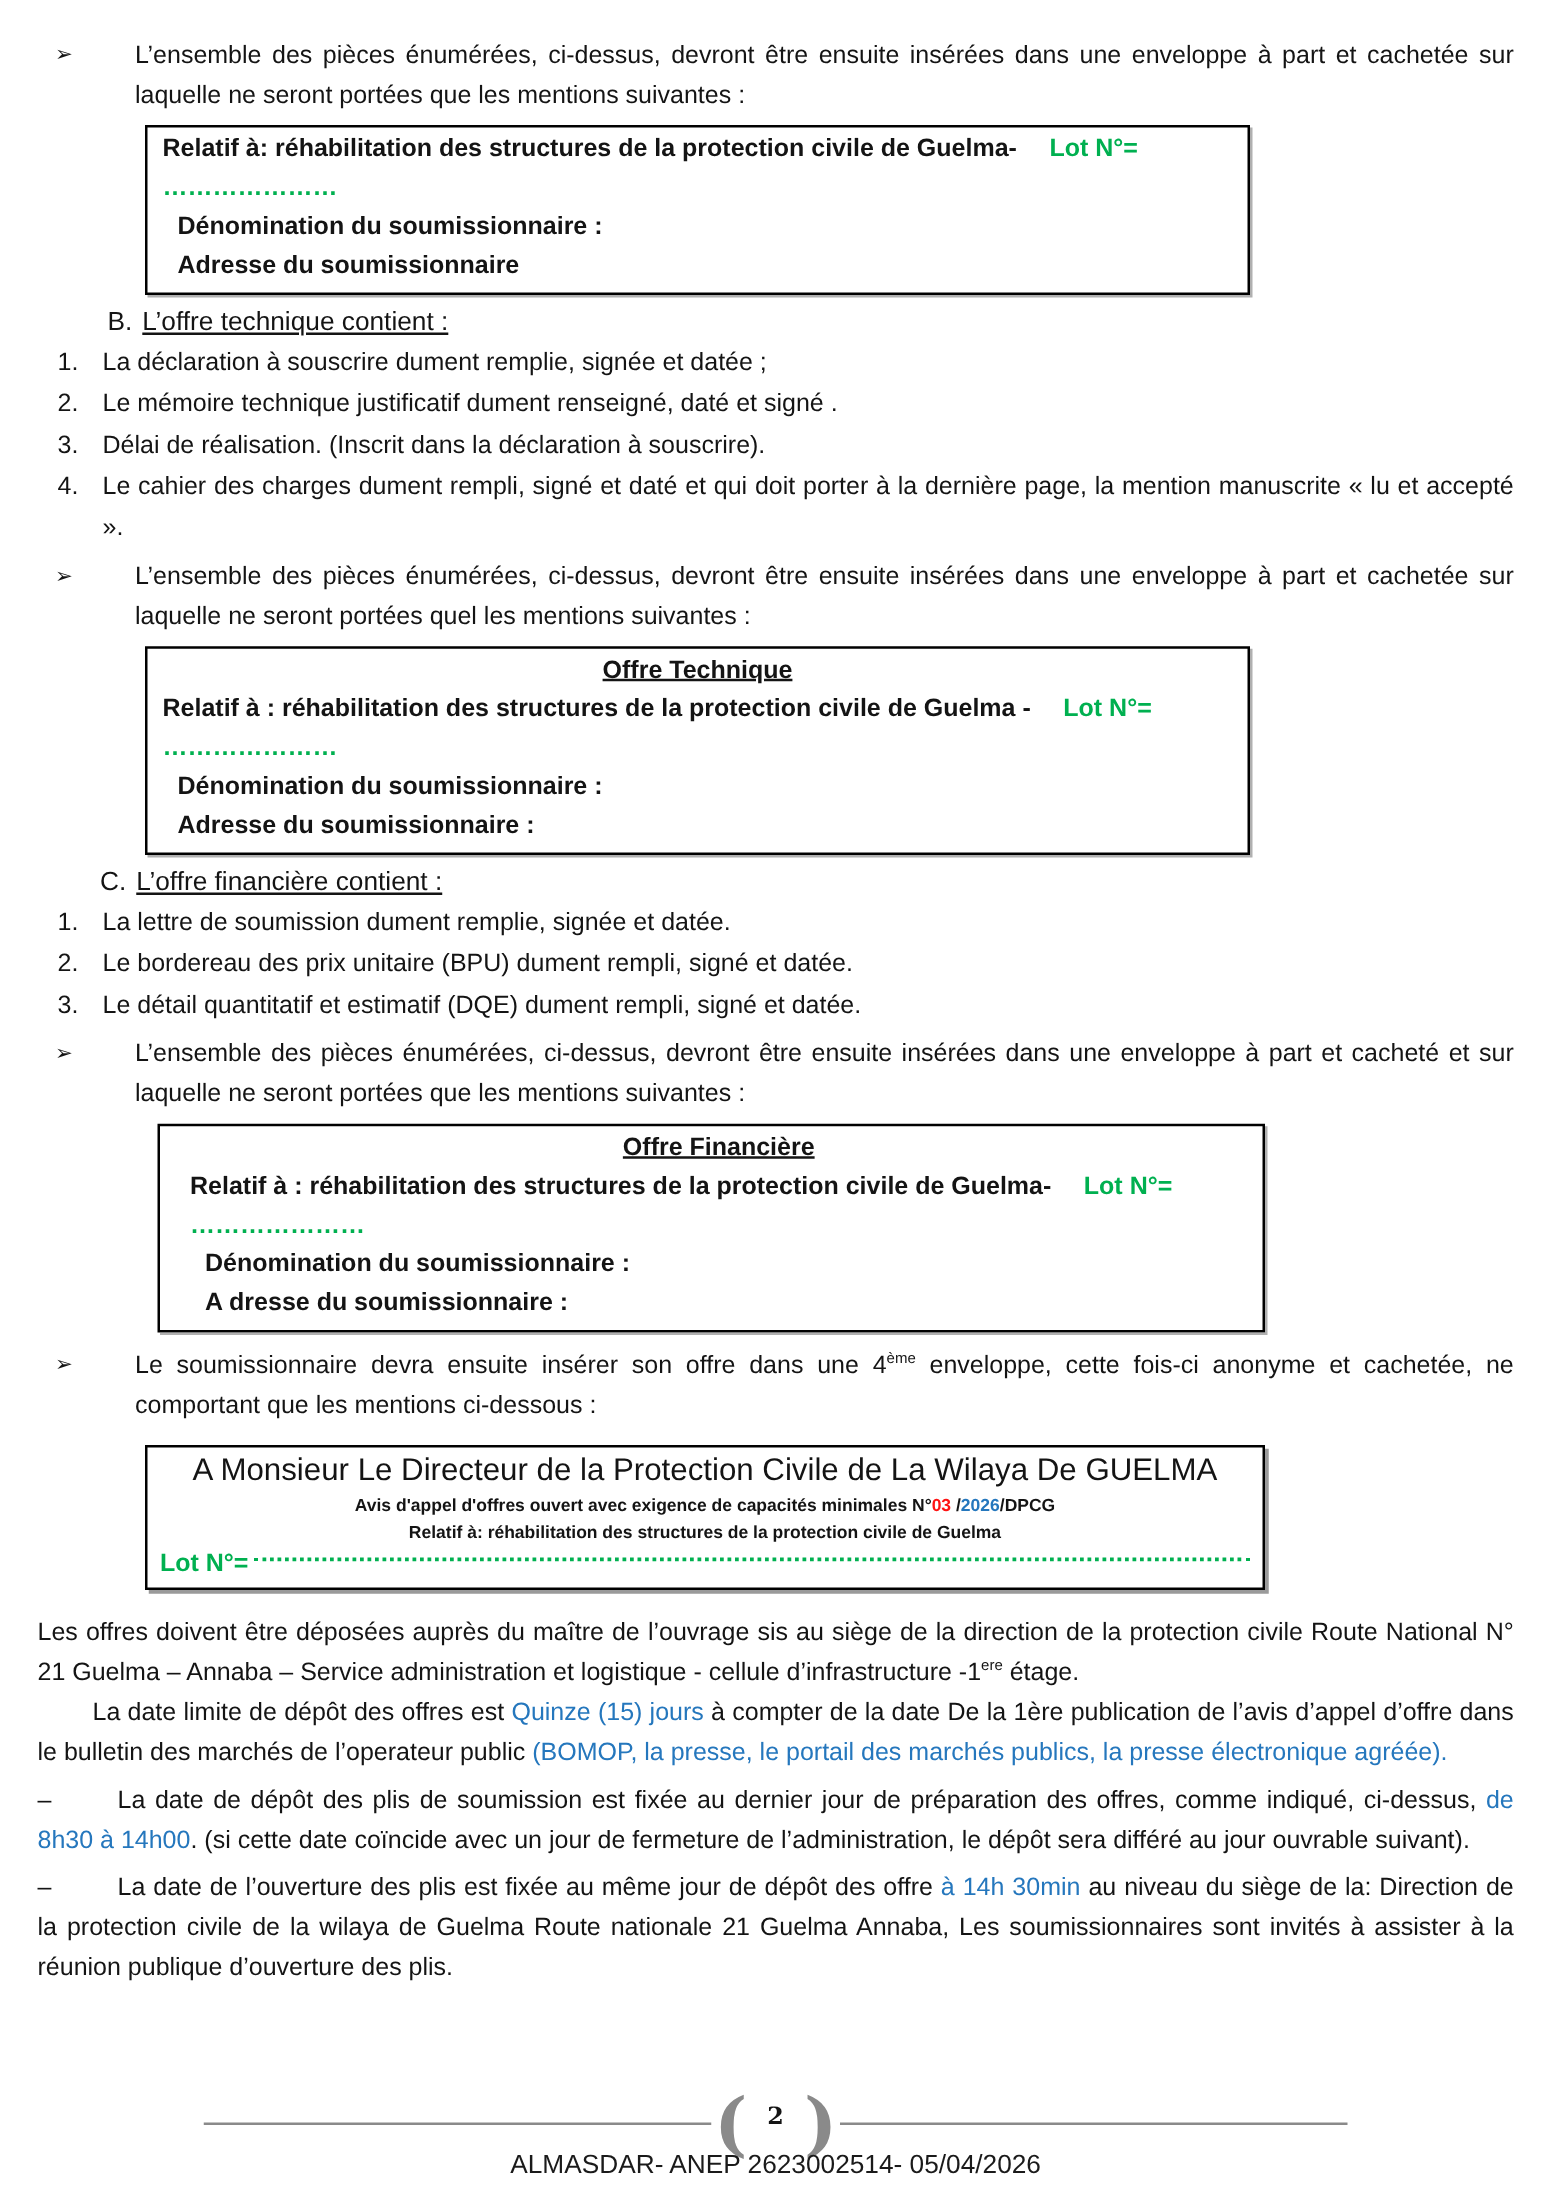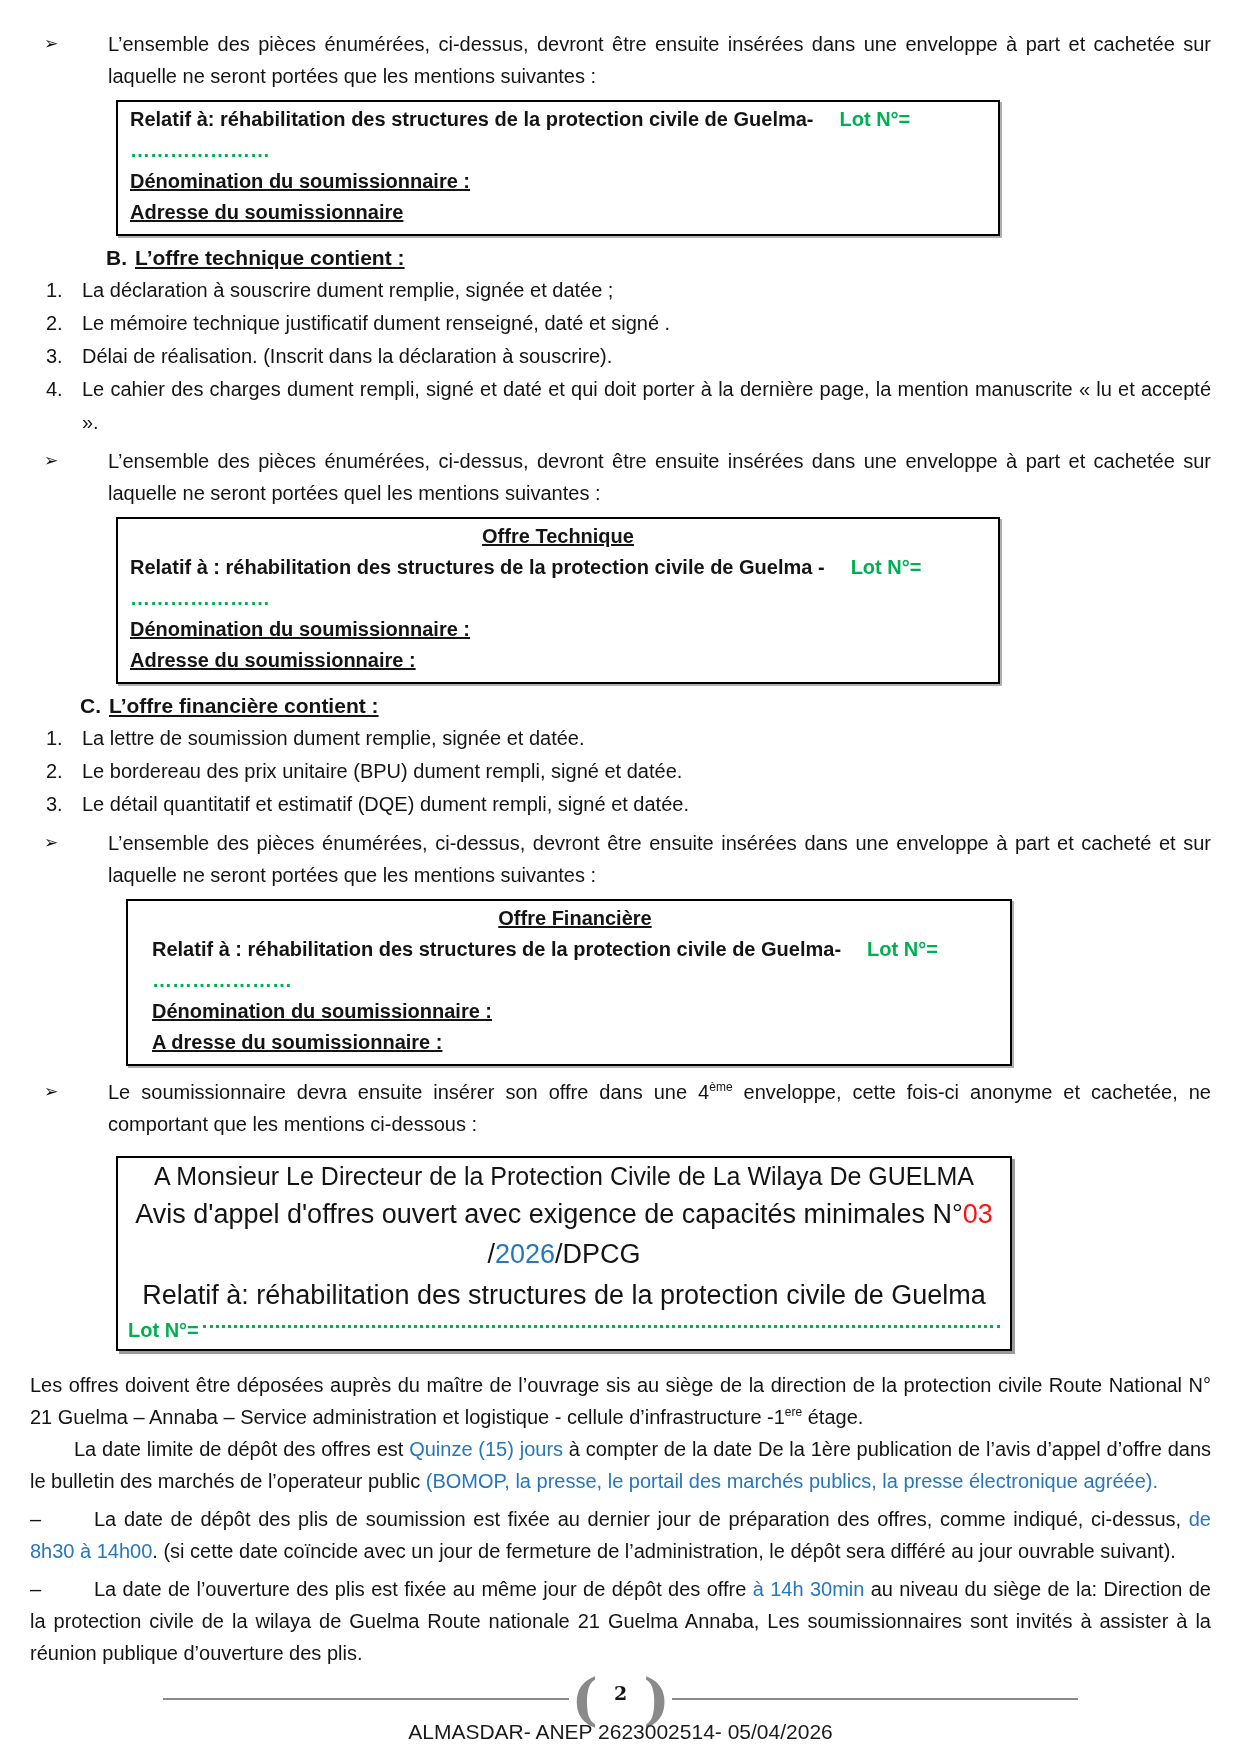--- a/index.html
+++ b/index.html
@@ -21,48 +21,48 @@
   .arrow-row{display:flex;margin:2px 0 8px 0;}
   .arrow-marker{flex:none;width:64px;padding-left:14px;font-size:17px;line-height:1.9;color:#141414;}
   .arrow-text{flex:1;font-size:20px;line-height:1.6;text-align:justify;}
 
   
   .num-row{display:flex;}
   .num-marker{flex:none;width:36px;padding-left:16px;font-size:20px;line-height:1.65;}
   .num-text{flex:1;font-size:20px;line-height:1.65;text-align:justify;}
 
   
-  .sec-heading{font-size:21px;font-weight:bold;margin:4px 0 4px 76px;}
+  .sec-heading{font-size:21px;font-weight:normal;margin:4px 0 4px 56px;}
   .sec-heading .label{text-decoration:underline;margin-left:8px;}
 
   
   .box{
     width:856px;margin:4px 0 10px 86px;
     border:2px solid #000;
     box-shadow:2px 2px 0 #b0b0b0;
     padding:2px 12px 6px 12px;
   }
   .box-title{text-align:center;font-weight:bold;font-size:20px;line-height:1.55;}
   .box-title span{text-decoration:underline;}
   .box-line{font-weight:bold;font-size:20px;line-height:1.55;}
-  .box-line .u{text-decoration:underline;}
+  .box-line .u{margin-left:12px;}
   .green{color:#00B050;}
   .lot-gap{margin-left:26px;}
   .blue{color:#2577BD;}
   .red{color:#FE1313;}
 
   
   .box-avis{
     width:872px;margin:16px 0 18px 86px;
     border:2px solid #000;
     box-shadow:3px 3px 0 #9a9a9a;
     padding:2px 10px 4px 10px;
   }
   .avis-line1{text-align:center;font-size:25px;line-height:1.35;}
-  .avis-line-bold{text-align:center;font-weight:normal;font-size:27px;line-height:1.5;}
+  .avis-line-bold{text-align:center;font-weight:bold;font-size:14px;line-height:1.5;}
   .lot-line{display:flex;align-items:center;font-weight:bold;font-size:20px;line-height:1.5;}
   .dotted-leader{flex:1;border-bottom:3px dotted #00B050;margin:0 0 7px 4px;height:0;}
   .avis-line5{text-align:center;font-weight:bold;font-size:23px;line-height:1.45;}
 
   sup.sp{font-size:12px;vertical-align:super;line-height:0;}
 
   
   .dash-par{font-size:20px;line-height:1.6;text-align:justify;margin:6px 0 2px 0;}
   .dash-marker{display:inline-block;width:64px;}
 

